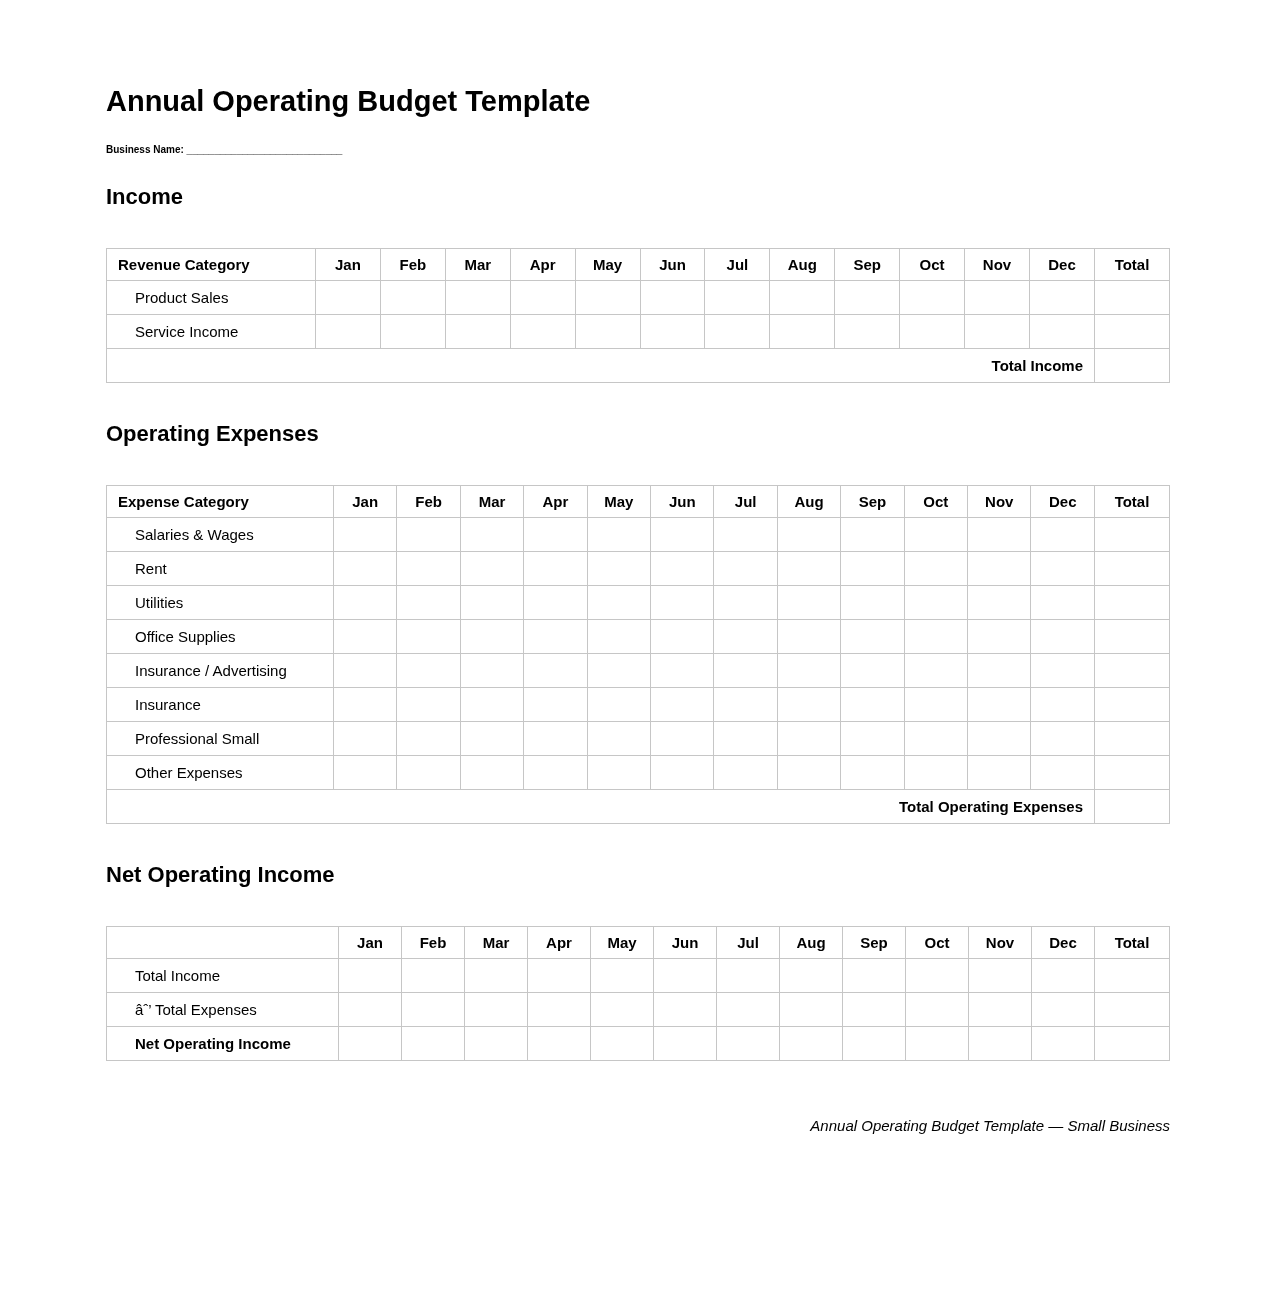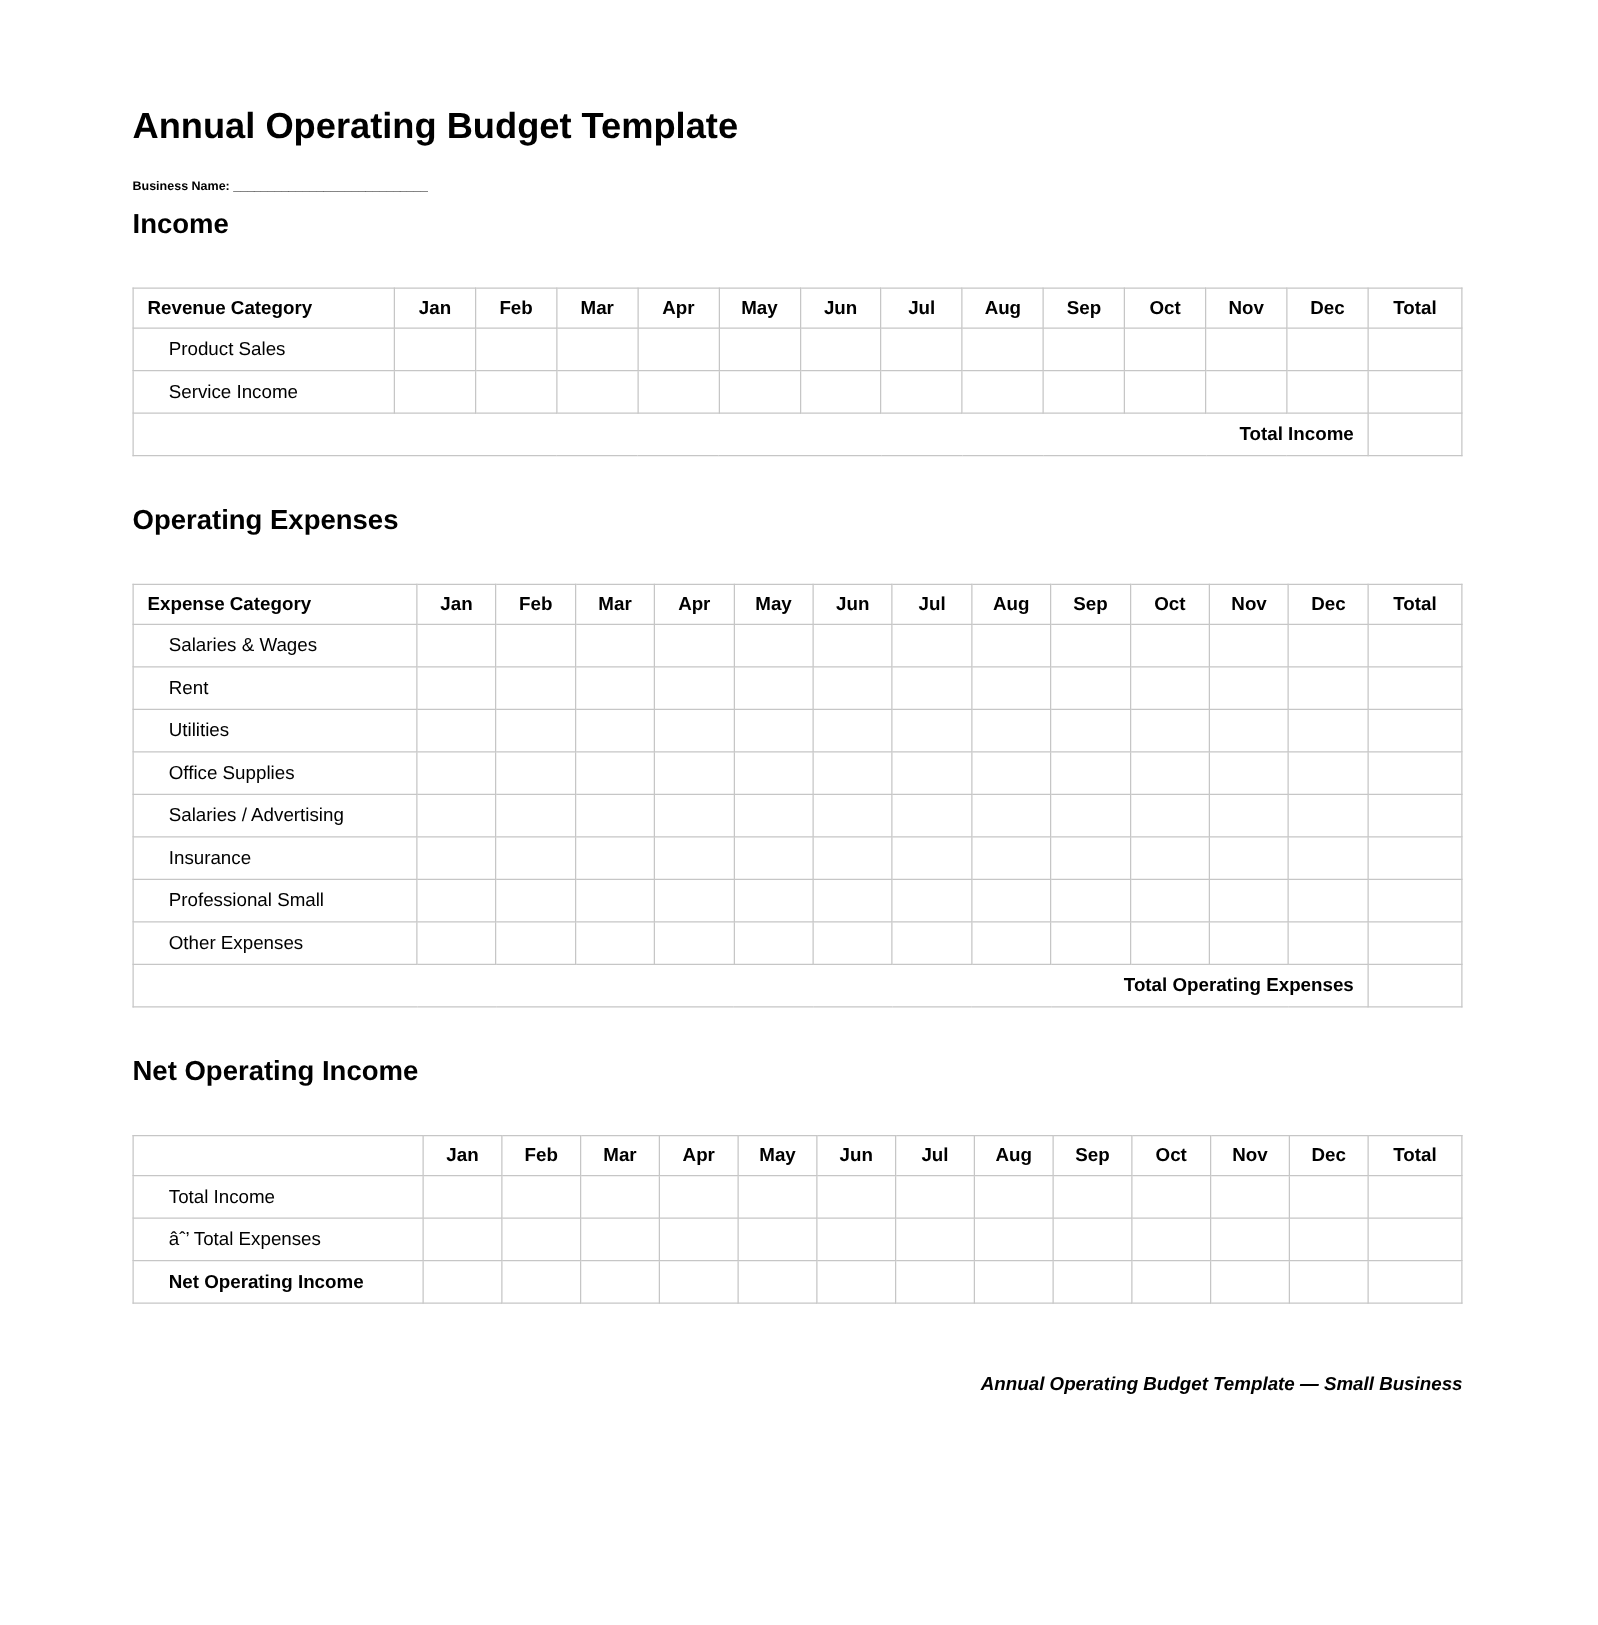--- a/index.html
+++ b/index.html
@@ -5,38 +5,38 @@
   html, body { margin: 0; padding: 0; background: #ffffff; }
   body { font-family: "Liberation Sans", sans-serif; color: #000000; }
   .page { width: 1064px; padding: 86px 0 140px 106px; }
 
   h1 { font-size: 29px; line-height: 1.05; margin: 0; font-weight: bold; }
 
   .meta { margin-top: 24px; font-size: 10px; font-weight: bold; line-height: 19px; }
   .meta-line { white-space: nowrap; }
 
   h2 { font-size: 22px; line-height: 1; margin: 40px 0 24px 0; font-weight: bold; }
-  h2.first { margin-top: 9px; }
+  h2.first { margin-top: 27px; }
 
   table { border-collapse: collapse; table-layout: fixed; width: 1064px; margin-top: 40px; }
   th, td { border: 1px solid #c6c6c6; font-size: 15px; padding: 0; vertical-align: middle; background: #ffffff; }
   thead th { height: 31px; }
   tbody td { height: 33px; }
   .cat { text-align: left; padding-left: 11px; }
   th.cat { font-weight: bold; }
   td.cat { font-weight: normal; padding-left: 28px; }
   td.cat.strong { font-weight: bold; }
   .total-label { text-align: right; font-weight: bold; padding-right: 11px; }
 
   col.c-first-income { width: 209px; }
   col.c-first-exp { width: 227px; }
   col.c-first-net { width: 232px; }
   col.c-total { width: 75px; }
 
-  .footer-note { margin-top: 56px; width: 1064px; text-align: right; font-style: italic; font-size: 15px; font-weight: bold; }
+  .footer-note { margin-top: 56px; width: 1064px; text-align: right; font-style: italic; font-size: 15px; }
 </style>
 </head>
 <body>
 
 <div class="page">
 
   <h1>Annual Operating Budget Template</h1>
 
   <div class="meta">
     <div class="meta-line">
@@ -216,21 +216,21 @@
           <td class="e"></td>
           <td class="e"></td>
           <td class="e"></td>
           <td class="e"></td>
           <td class="e"></td>
           <td class="e"></td>
           <td class="e"></td>
           <td class="e"></td>
         </tr>
       <tr>
-        <td class="cat">Salaries / Advertising</td>
+        <td class="cat">Insurance / Advertising</td>
       <td class="e"></td>
           <td class="e"></td>
           <td class="e"></td>
           <td class="e"></td>
           <td class="e"></td>
           <td class="e"></td>
           <td class="e"></td>
           <td class="e"></td>
           <td class="e"></td>
           <td class="e"></td>

